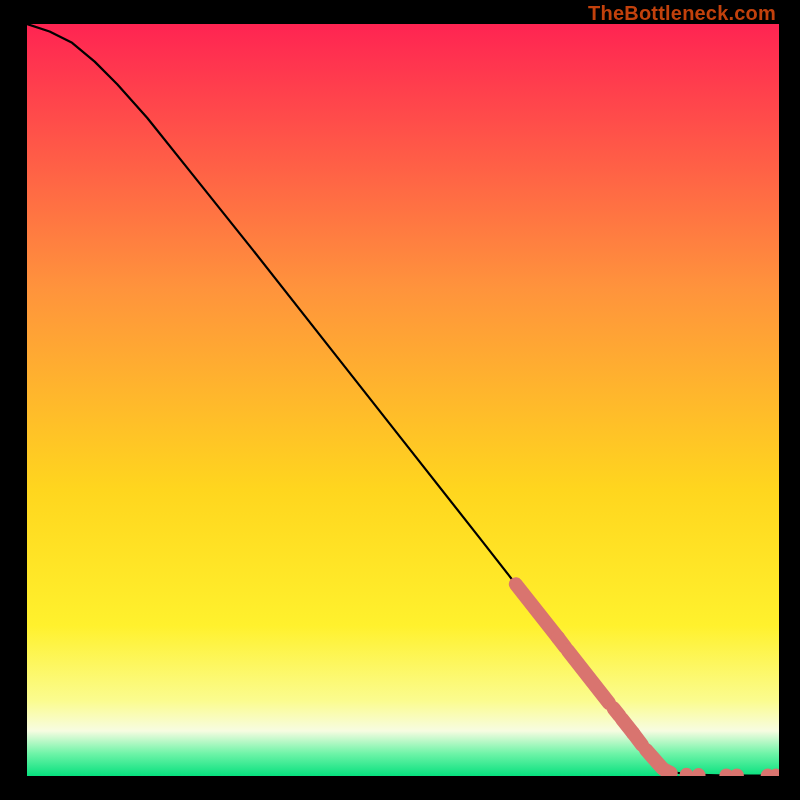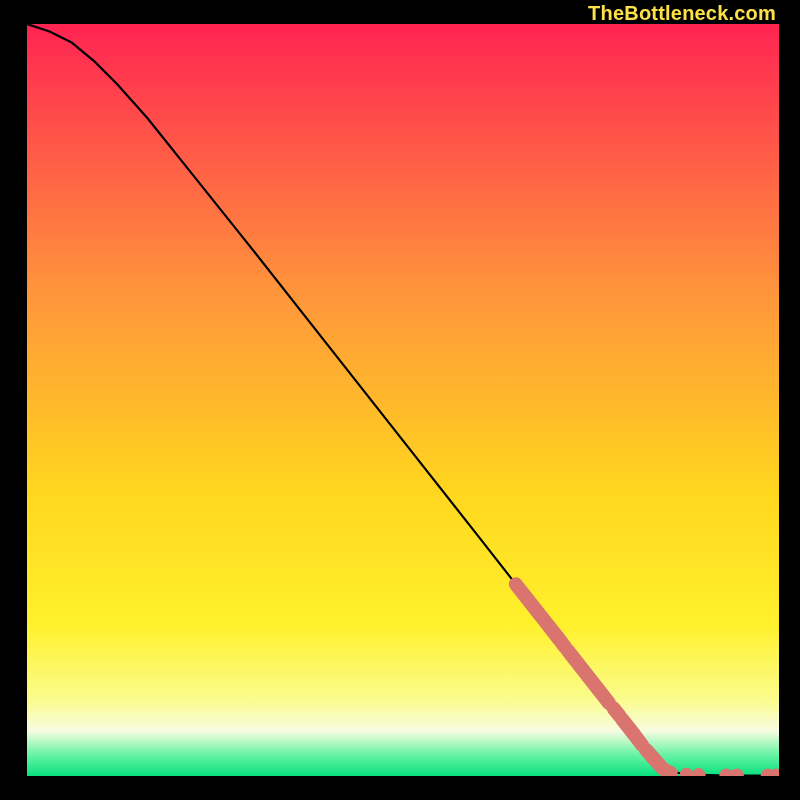--- a/index.html
+++ b/index.html
@@ -24,21 +24,21 @@
     height: 752px;
     overflow: hidden;
   }
   .watermark {
     position: absolute;
     top: 2px;
     right: 24px;
     font-family: Arial, Helvetica, sans-serif;
     font-size: 20px;
     font-weight: bold;
-    color: #fde047;
+    color: #c2410c;
     letter-spacing: 0.2px;
   }
 </style>
 </head>
 <body>
 
 <div class="stage">
   <div class="watermark">TheBottleneck.com</div>
 
   <div class="plot">

